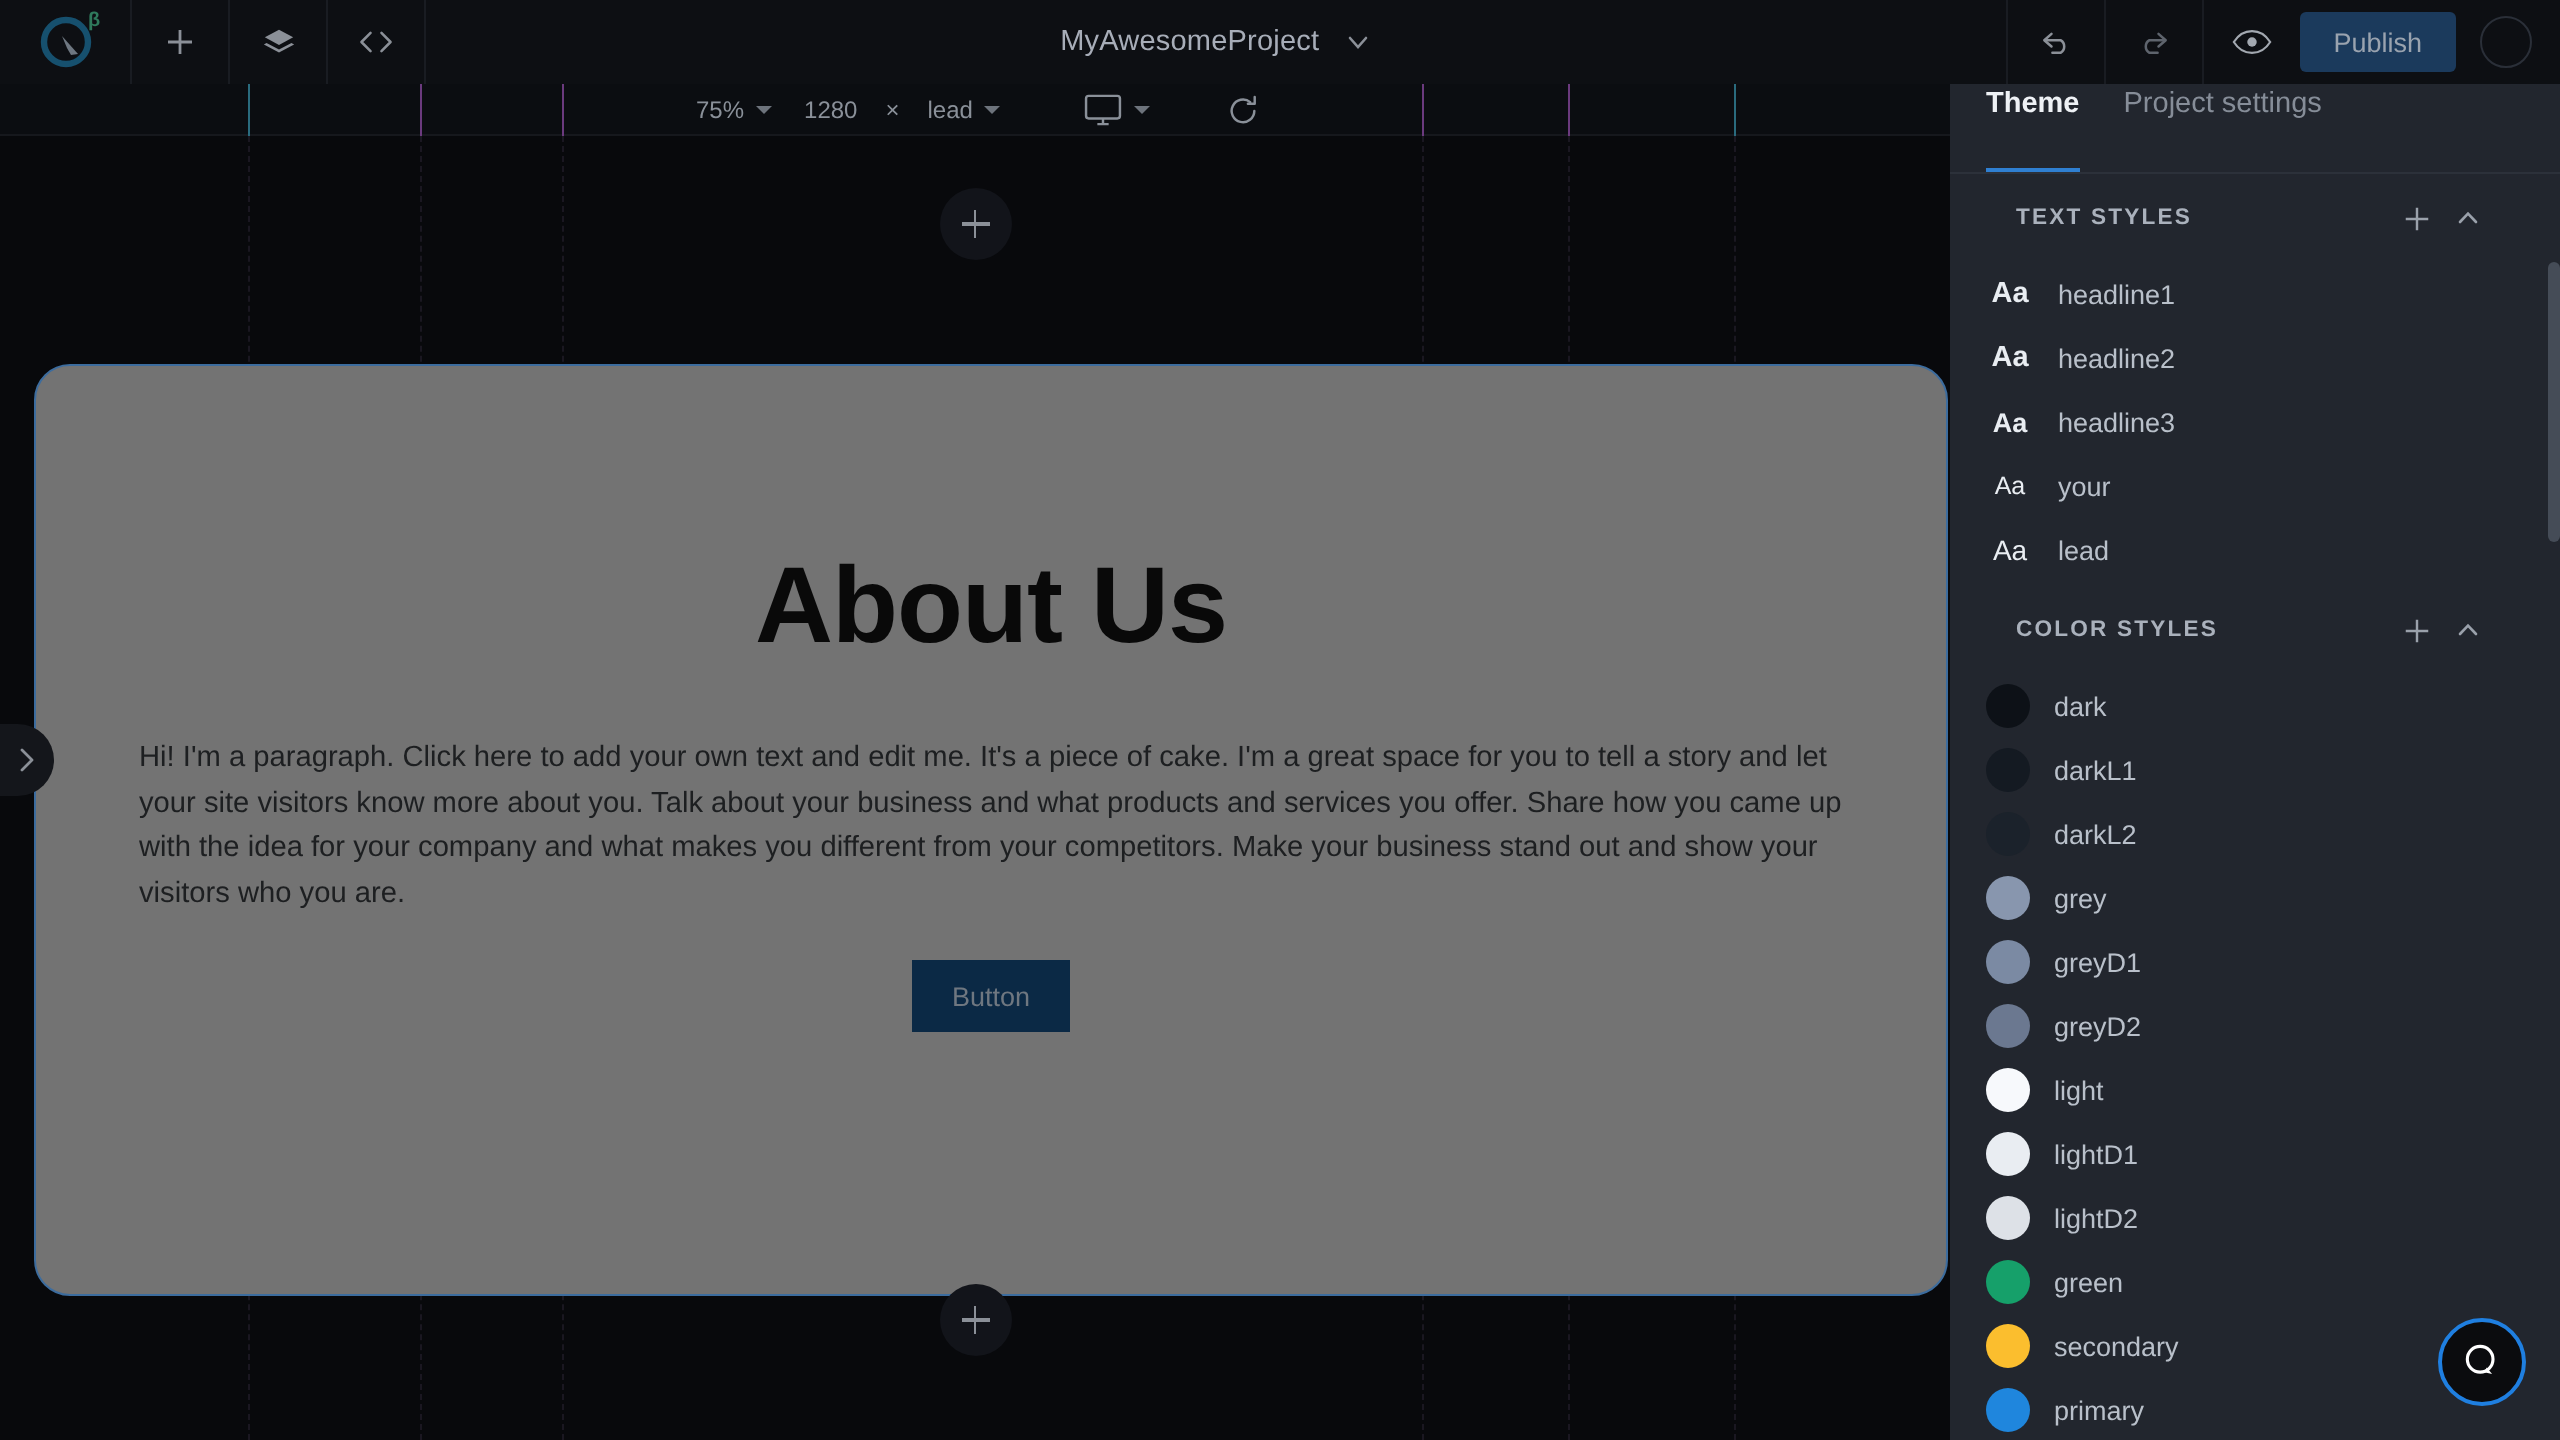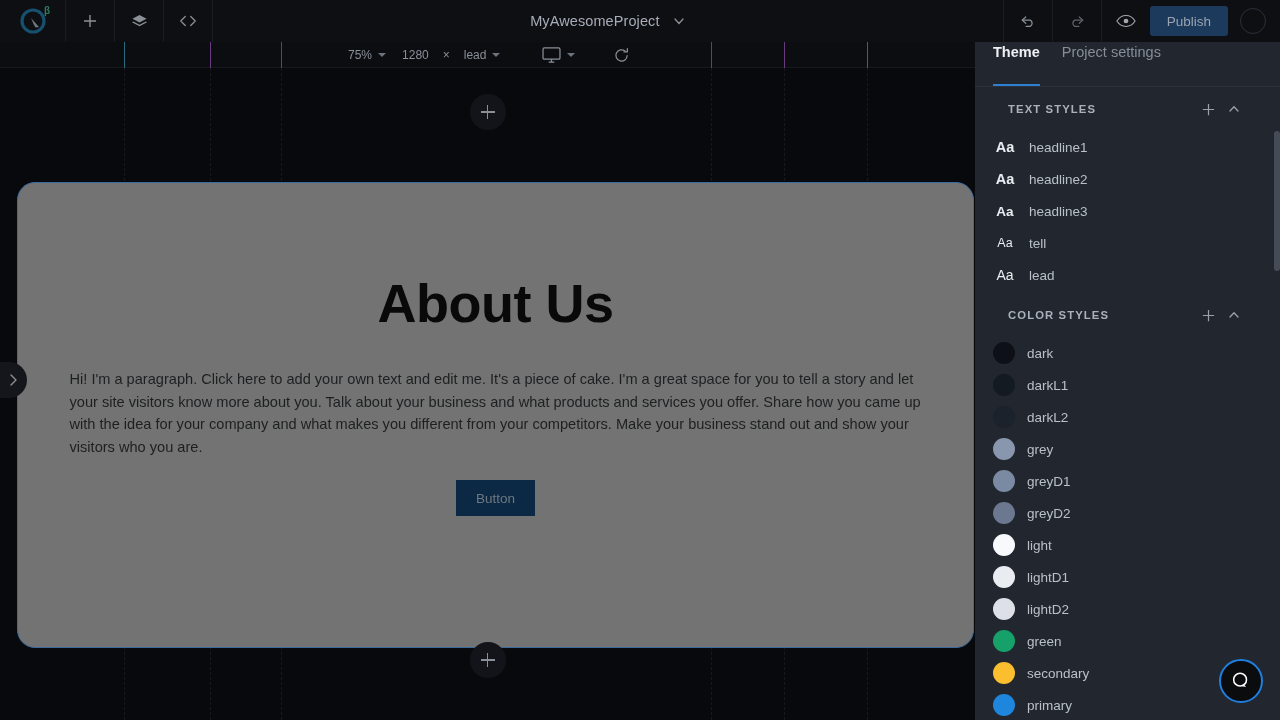--- a/index.html
+++ b/index.html
@@ -348,21 +348,21 @@
       <div class="tstyle-row">
         <span class="aa h2">Aa</span>
         <span class="tstyle-label">headline2</span>
       </div>
       <div class="tstyle-row">
         <span class="aa h3">Aa</span>
         <span class="tstyle-label">headline3</span>
       </div>
       <div class="tstyle-row">
         <span class="aa base">Aa</span>
-        <span class="tstyle-label">tell</span>
+        <span class="tstyle-label">your</span>
       </div>
       <div class="tstyle-row">
         <span class="aa lead">Aa</span>
         <span class="tstyle-label">lead</span>
       </div>
       <div id="ts-scrollbar">
       <div id="ts-thumb"></div>
     </div>
   </div>
 

